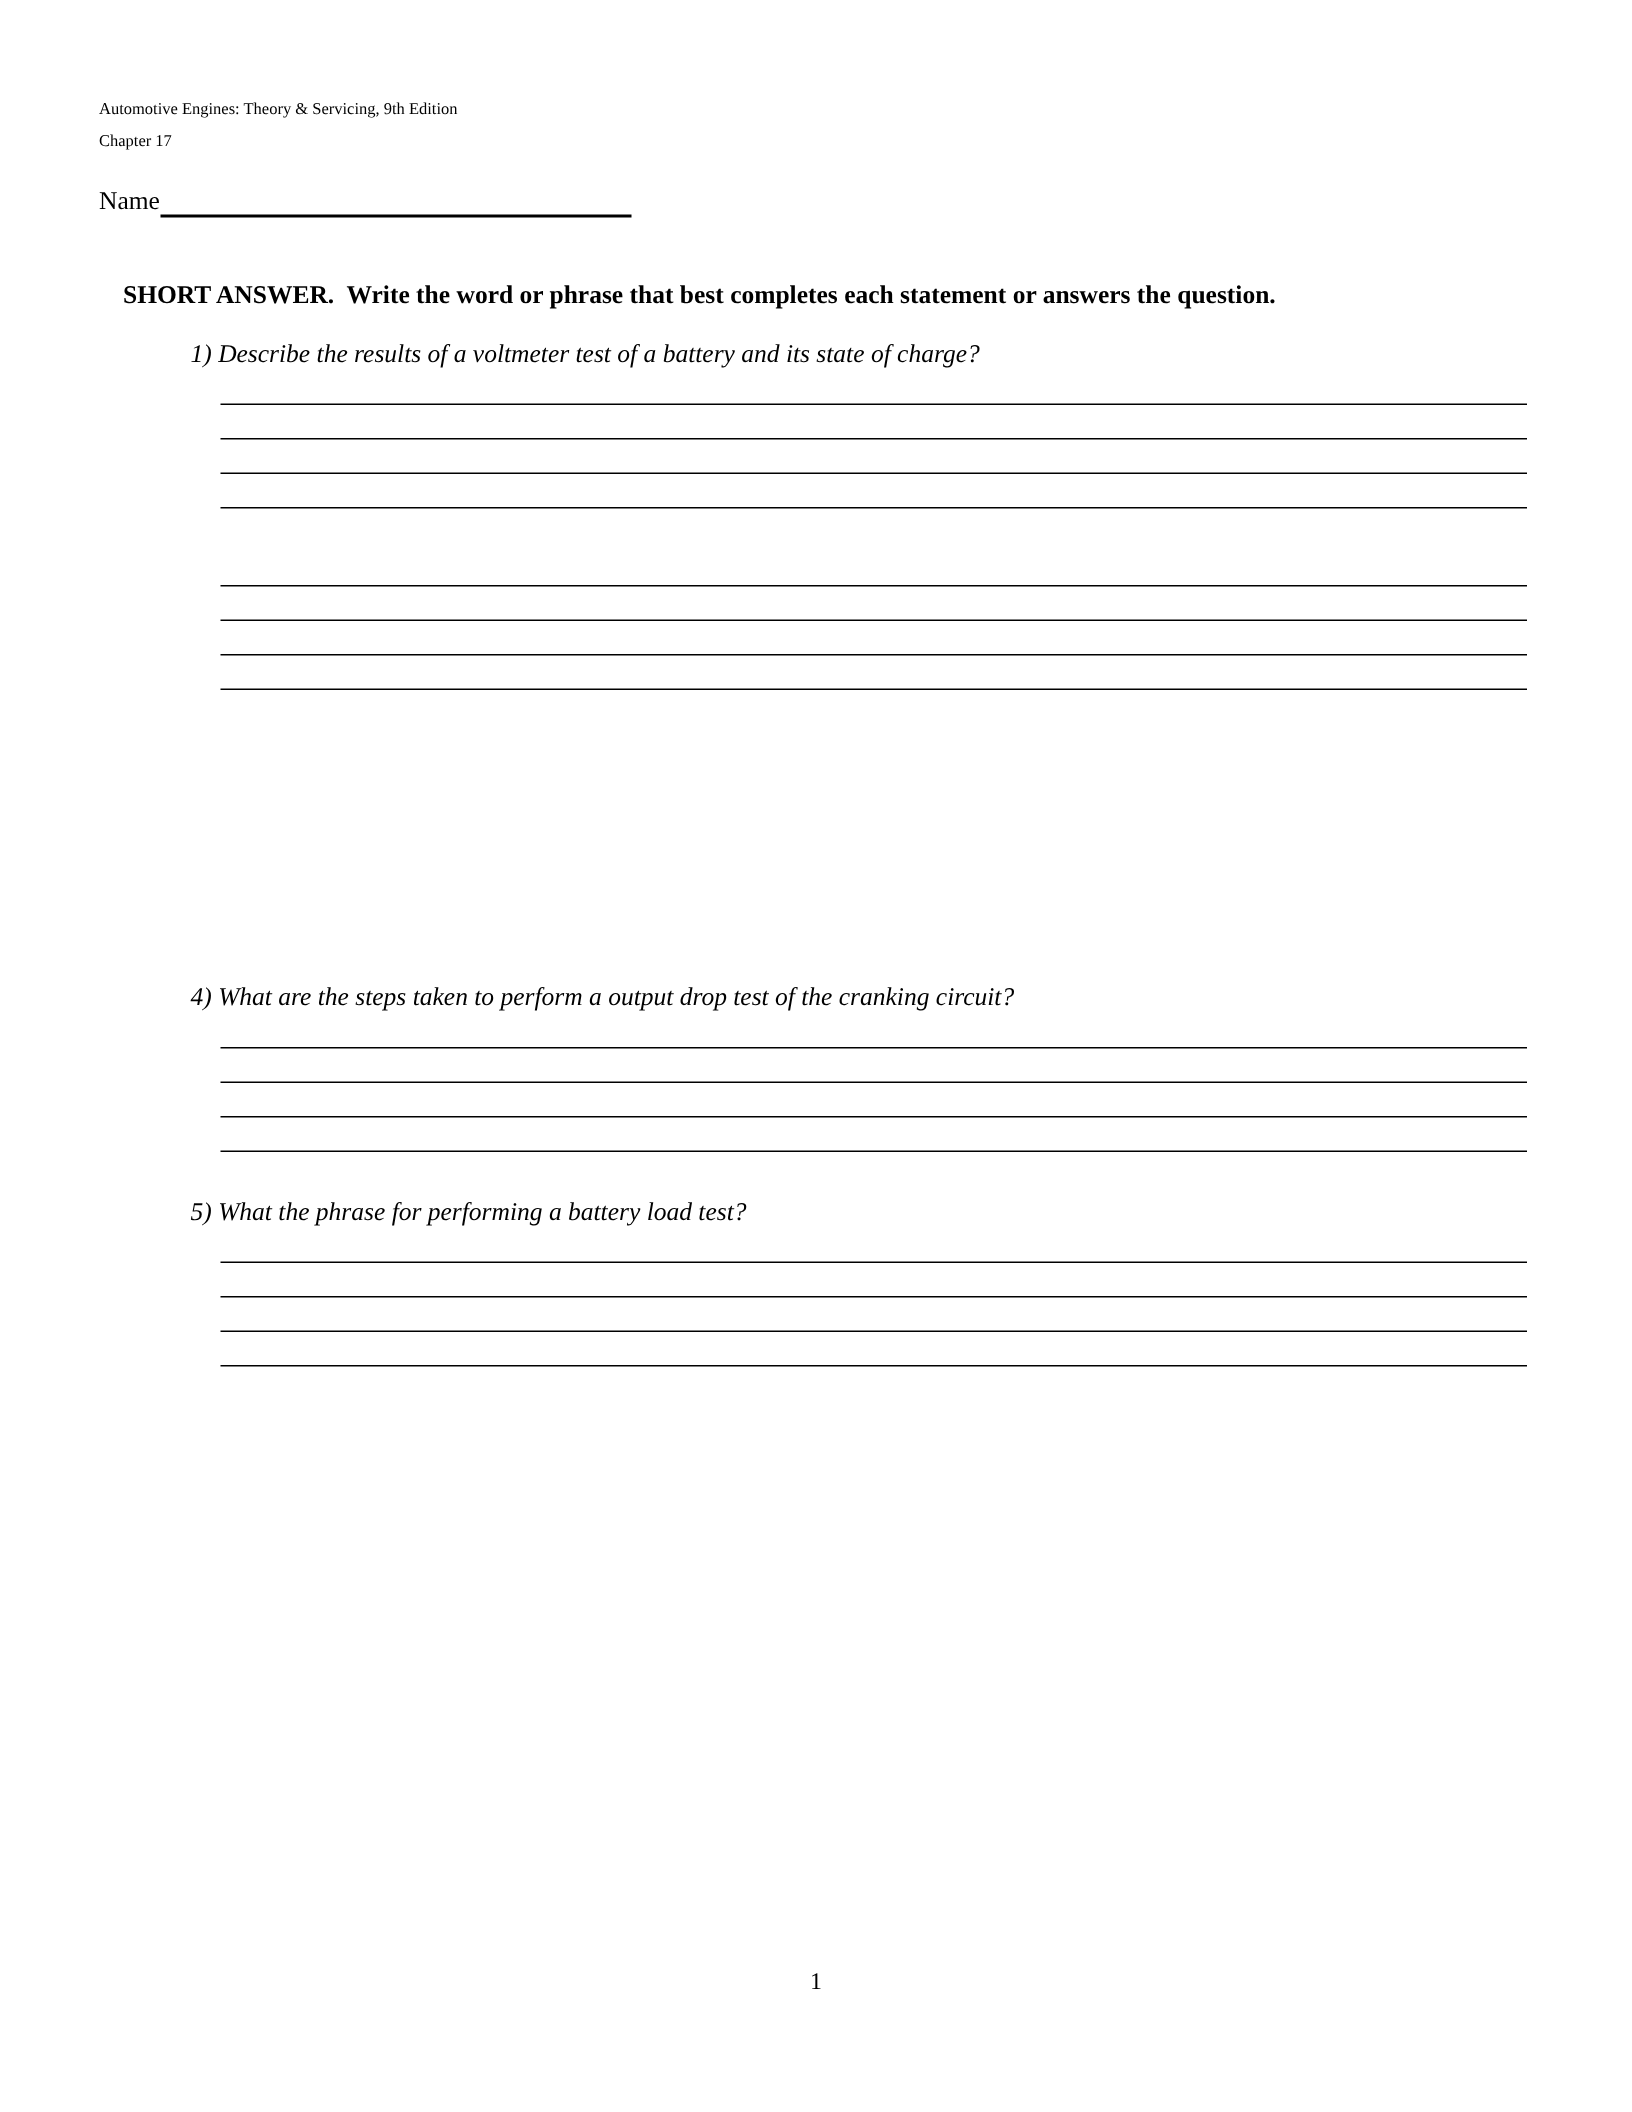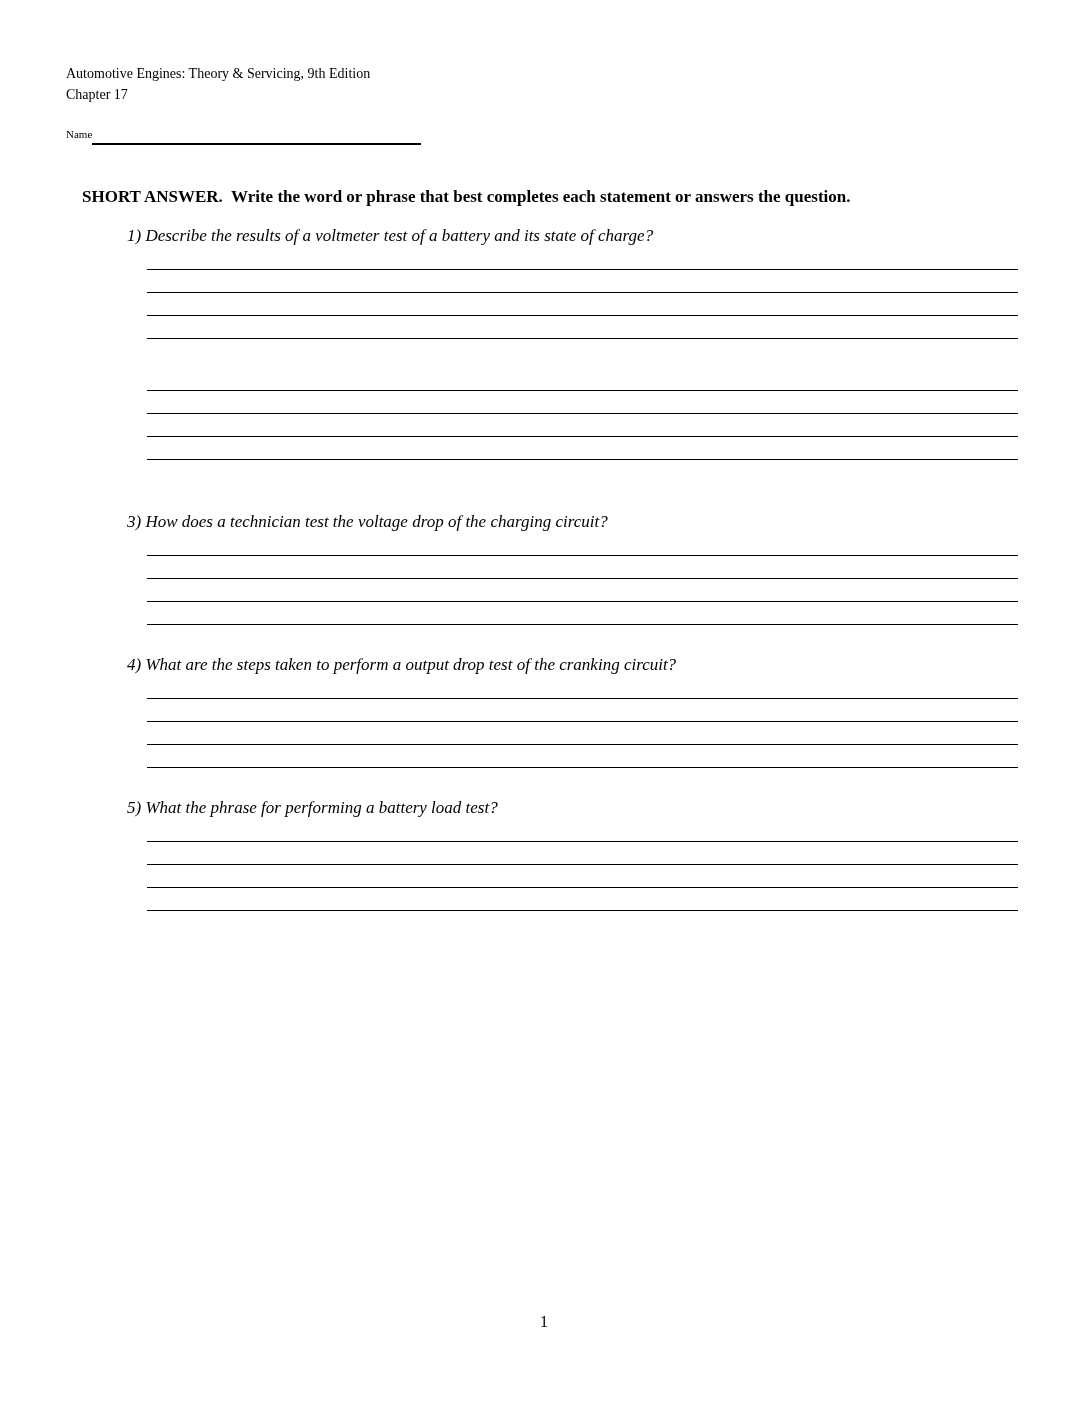--- a/index.html
+++ b/index.html
@@ -13,34 +13,34 @@
     height: 1408px;
     background: #ffffff;
     color: #000000;
     font-family: "Liberation Serif", "DejaVu Serif", serif;
     overflow: hidden;
   }
   .doc-header {
     position: absolute;
     left: 66px;
     top: 63px;
-    font-size: 14px;
+    font-size: 11px;
     line-height: 21px;
   }
   .name-row {
     position: absolute;
     left: 66px;
     top: 121px;
     width: 355px;
     display: flex;
     align-items: flex-end;
     height: 24px;
   }
   .name-label {
-    font-size: 11px;
+    font-size: 17px;
     line-height: 22px;
   }
   .name-underline {
     flex: 1;
     border-bottom: 2px solid #000000;
     height: 20px;
   }
   .section-heading {
     position: absolute;
     left: 66px;
@@ -116,29 +116,20 @@
 
   <div class="question q2">
     <div class="answer-lines">
       <div class="answer-line"></div>
       <div class="answer-line"></div>
       <div class="answer-line"></div>
       <div class="answer-line"></div>
     </div>
   </div>
 
-  <div class="question q3">
-    <p class="q-text"><span>3)</span> <span>How does a technician test the voltage drop of the charging circuit?</span></p>
-    <div class="answer-lines">
-      <div class="answer-line"></div>
-      <div class="answer-line"></div>
-      <div class="answer-line"></div>
-      <div class="answer-line"></div>
-    </div>
-  </div>
 
   <div class="question q4">
     <p class="q-text"><span>4)</span> <span>What are the steps taken to perform a output drop test of the cranking circuit?</span></p>
     <div class="answer-lines">
       <div class="answer-line"></div>
       <div class="answer-line"></div>
       <div class="answer-line"></div>
       <div class="answer-line"></div>
     </div>
   </div>

